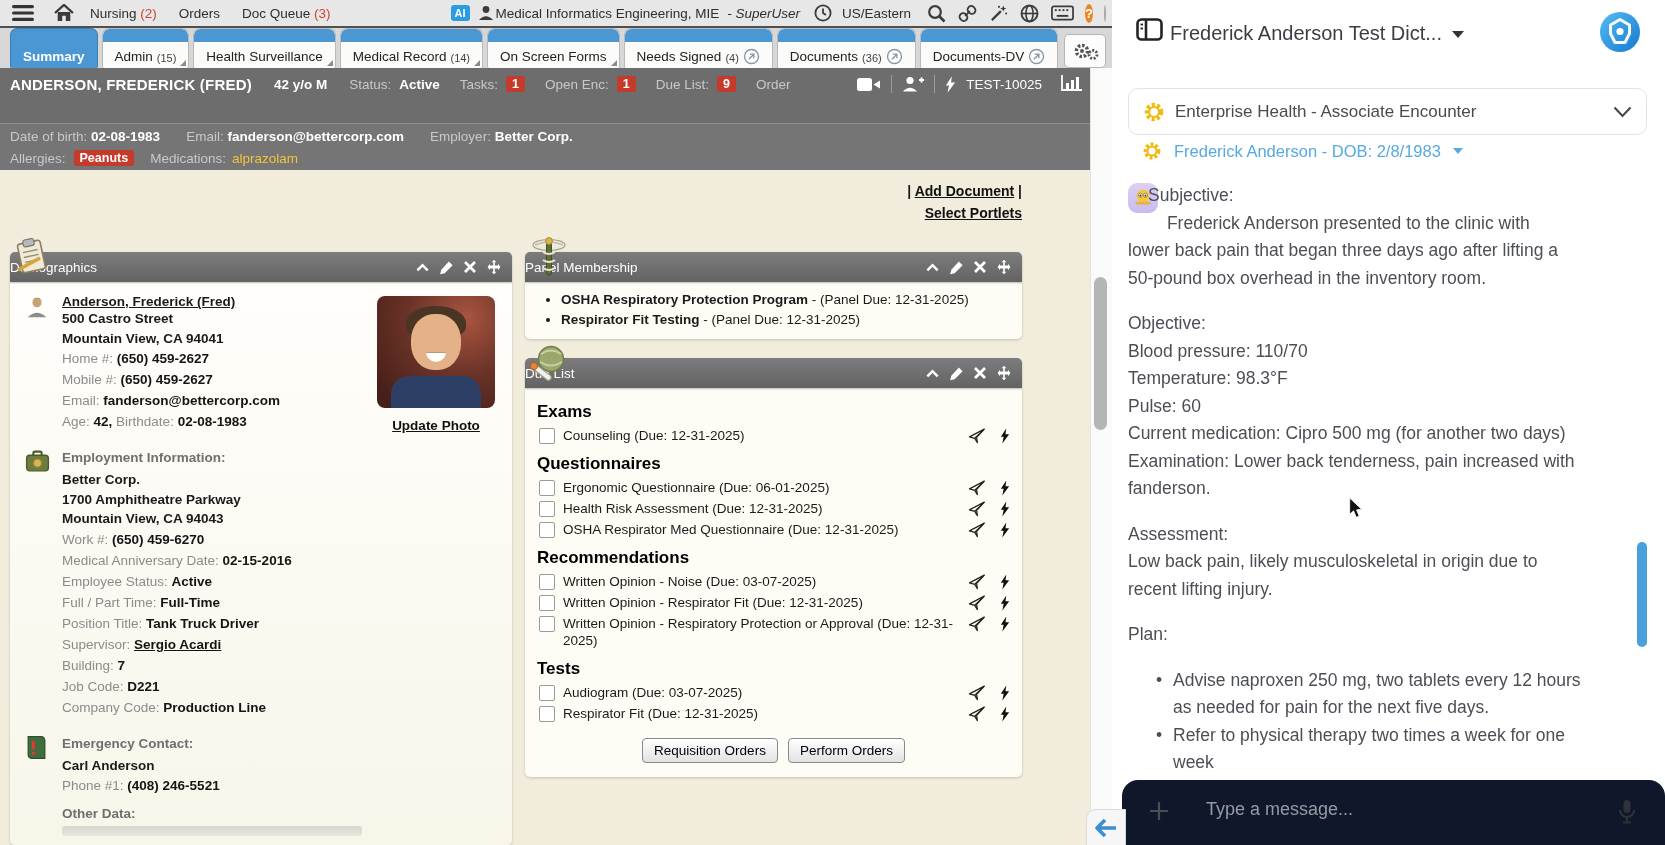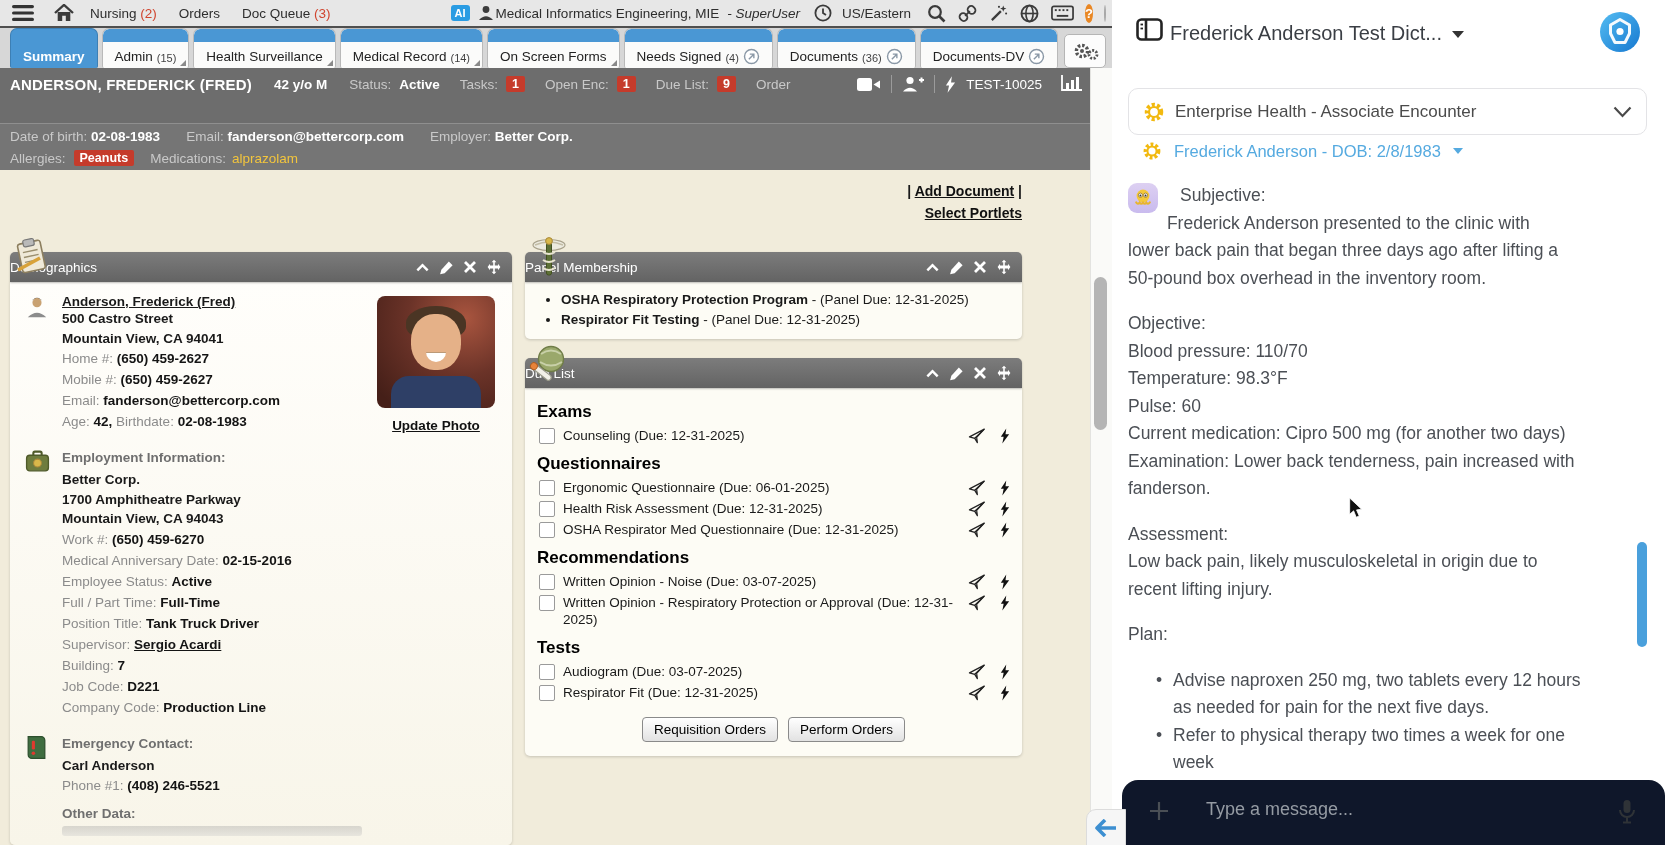--- a/index.html
+++ b/index.html
@@ -142,21 +142,21 @@
   #rp-card-label{font-size:17px;color:#4b4b4b;flex:1;}
   #rp-card .chev{margin-right:14px;flex:none;}
   #rp-dob{position:absolute;left:30px;top:141px;display:flex;align-items:center;gap:12px;cursor:pointer;}
   #rp-dob-label{font-size:16.5px;color:#55aae0;}
   .caret-sm{width:0;height:0;border-left:5px solid transparent;border-right:5px solid transparent;
             border-top:6px solid #55aae0;}
   #rp-avatar{position:absolute;left:16px;top:183px;width:30px;height:30px;border-radius:9px;
              background:linear-gradient(#ddd0f2,#c9bbee);display:flex;align-items:center;justify-content:center;}
   #msg{position:absolute;left:16px;top:182px;width:532px;font-size:17.5px;color:#4b4f55;}
   .m-line{line-height:27.5px;white-space:pre;}
-  .m-head{padding-left:52px;}
+  .m-head{padding-left:20px;}
   .m-gap{height:18px;}
   .m-bullet{display:flex;}
   .m-bullet .dot{width:17px;margin-left:28px;flex:none;}
   .m-cont{padding-left:45px;}
   #rp-scroll-thumb{position:absolute;left:525px;top:542px;width:10px;height:105px;background:#4aa0dc;border-radius:5px;}
   #rp-cursor{position:absolute;left:236px;top:498px;z-index:9;}
   #rp-input{position:absolute;left:10px;right:0;top:780px;height:65px;background:#0f172a;
             border-radius:16px 16px 0 0;z-index:5;}
   #rp-plus{position:absolute;left:26px;top:20px;cursor:pointer;}
   #rp-placeholder{position:absolute;left:84px;top:19px;font-size:18px;color:#959ba3;cursor:text;}
@@ -682,20 +682,37 @@
                   </span>
                   <span>
                     <svg width="10" height="16" viewBox="0 0 12 18">
                       <path d="M7.5 0 L1 10 h3.4 L2.8 18 L11 6.8 H6.6 Z" fill="#111"></path>
                     </svg>
                   </span>
                 </div>
               </div>
               <div class="dl-row">
                 <div class="cb"></div>
+                <div class="dl-label">Written Opinion - Respirator Fit (Due: 12-31-2025)</div>
+                <div class="dl-icons">
+                  <span>
+                    <svg width="18" height="16" viewBox="0 0 20 18">
+                      <path d="M1.5 10 L18.2 1.3 L9.6 10.6 L10.4 16.4 L7.5 11.6 Z" fill="none" stroke="#222" stroke-width="1.4" stroke-linejoin="round"></path>
+                      <path d="M18.2 1.3 L7.5 11.6" stroke="#222" stroke-width="1.4"></path>
+                    </svg>
+                  </span>
+                  <span>
+                    <svg width="10" height="16" viewBox="0 0 12 18">
+                      <path d="M7.5 0 L1 10 h3.4 L2.8 18 L11 6.8 H6.6 Z" fill="#111"></path>
+                    </svg>
+                  </span>
+                </div>
+              </div>
+              <div class="dl-row">
+                <div class="cb"></div>
                 <div class="dl-label">Written Opinion - Respiratory Protection or Approval (Due: 12-31-2025)</div>
                 <div class="dl-icons">
                   <span>
                     <svg width="18" height="16" viewBox="0 0 20 18">
                       <path d="M1.5 10 L18.2 1.3 L9.6 10.6 L10.4 16.4 L7.5 11.6 Z" fill="none" stroke="#222" stroke-width="1.4" stroke-linejoin="round"></path>
                       <path d="M18.2 1.3 L7.5 11.6" stroke="#222" stroke-width="1.4"></path>
                     </svg>
                   </span>
                   <span>
                     <svg width="10" height="16" viewBox="0 0 12 18">

